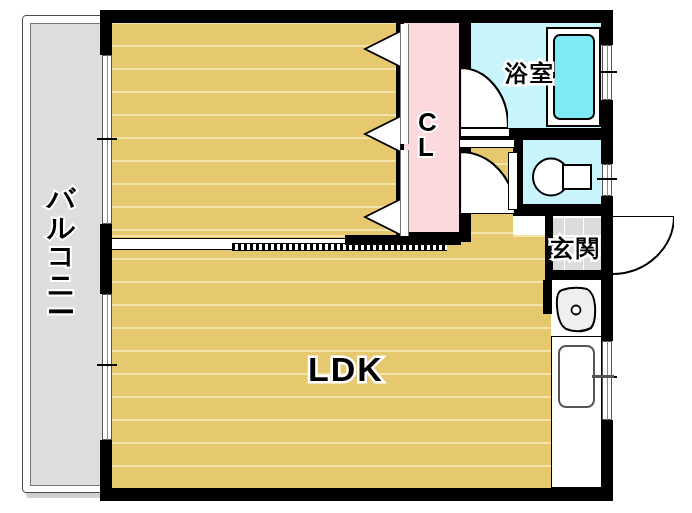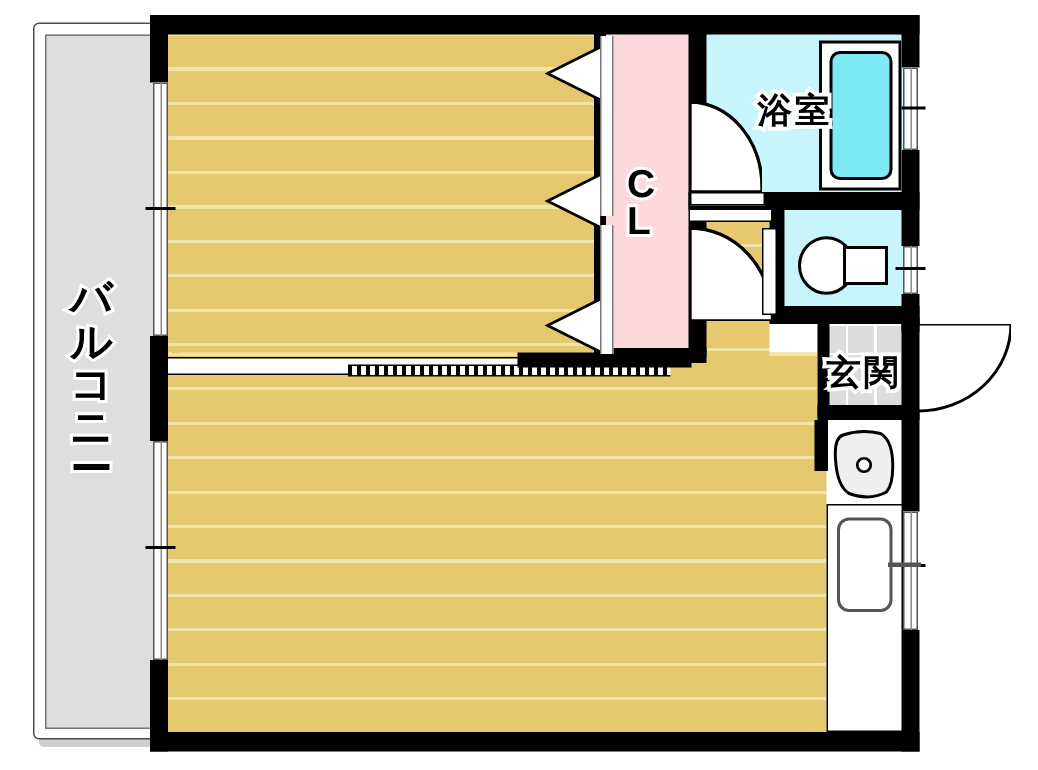--- a/index.html
+++ b/index.html
@@ -251,20 +251,21 @@
     <svg width="44" height="48" viewBox="0 0 44 48">
       <path d="M8,4 Q2,6 3,20 Q4,38 12,43 Q26,48 37,42 Q42,36 41,20 Q40,7 33,3 Q20,0 8,4 Z" fill="#efefef" stroke="#000" stroke-width="2"></path>
       <circle cx="22" cy="24" r="4.5" fill="#ffffff" stroke="#000" stroke-width="1.8"></circle>
     </svg>
   </div>
 
   <div class="abs" style="left:551px; top:336px; width:51px; height:152px; background:#ffffff; border:1.6px solid #000; box-sizing:border-box;"></div>
   <div class="abs" style="left:558px; top:345px; width:37px; height:63px; background:#ffffff; border:2px solid #555; border-radius:8px; box-sizing:border-box;"></div>
   <div class="abs" style="left:592px; top:375px; width:22px; height:3px; background:#555;"></div>
 
+  <div class="abs room-label lbl-ldk">LDK</div>
   <div class="abs room-label lbl-yokushitsu">浴室</div>
   <div class="abs room-label lbl-genkan">玄関</div>
   <div class="abs lbl-cl">
     <span>C</span>
     <span>L</span>
   </div>
 
 </div>
 
 </body></html>

